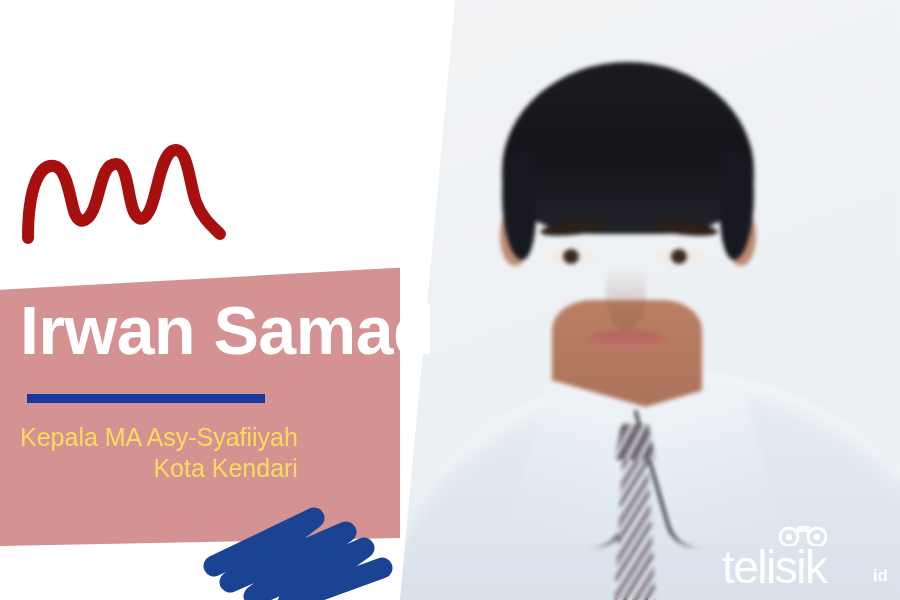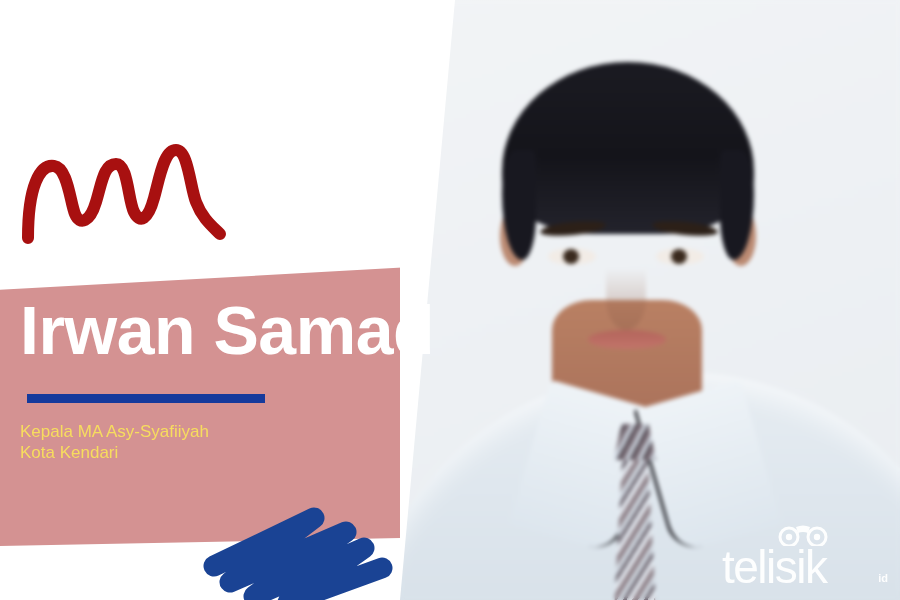--- a/index.html
+++ b/index.html
@@ -7,20 +7,21 @@
     padding: 0;
     background: #ffffff;
   }
   #stage {
     position: relative;
     width: 900px;
     height: 600px;
     overflow: hidden;
     background: #ffffff;
     font-family: "Liberation Sans", sans-serif;
+    text-align: right;
   }
 
   
   .pink-band {
     position: absolute;
     left: 0;
     top: 0;
     width: 900px;
     height: 600px;
     background: #d49292;
@@ -252,21 +253,21 @@
     left: 27px;
     top: 394px;
     width: 238px;
     height: 9px;
     background: #153a9c;
   }
   .subtitle {
     position: absolute;
     left: 20px;
     top: 422px;
-    font-size: 17px;
+    font-size: 25px;
     color: #f7dd5e;
     line-height: 1.22;
     white-space: pre-line;
   }
 
   
   .logo {
     position: absolute;
     left: 722px;
     top: 524px;
@@ -280,21 +281,21 @@
     font-size: 46px;
     font-weight: normal;
     color: rgba(255,255,255,0.94);
     letter-spacing: -1.5px;
     line-height: 1;
   }
   .logo-tld {
     position: absolute;
     right: 2px;
     bottom: 6px;
-    font-size: 11px;
+    font-size: 17px;
     font-weight: bold;
     color: rgba(255,255,255,0.94);
     line-height: 1;
   }
   .logo-mark {
     position: absolute;
     left: 56px;
     top: 0;
     width: 50px;
     height: 22px;

